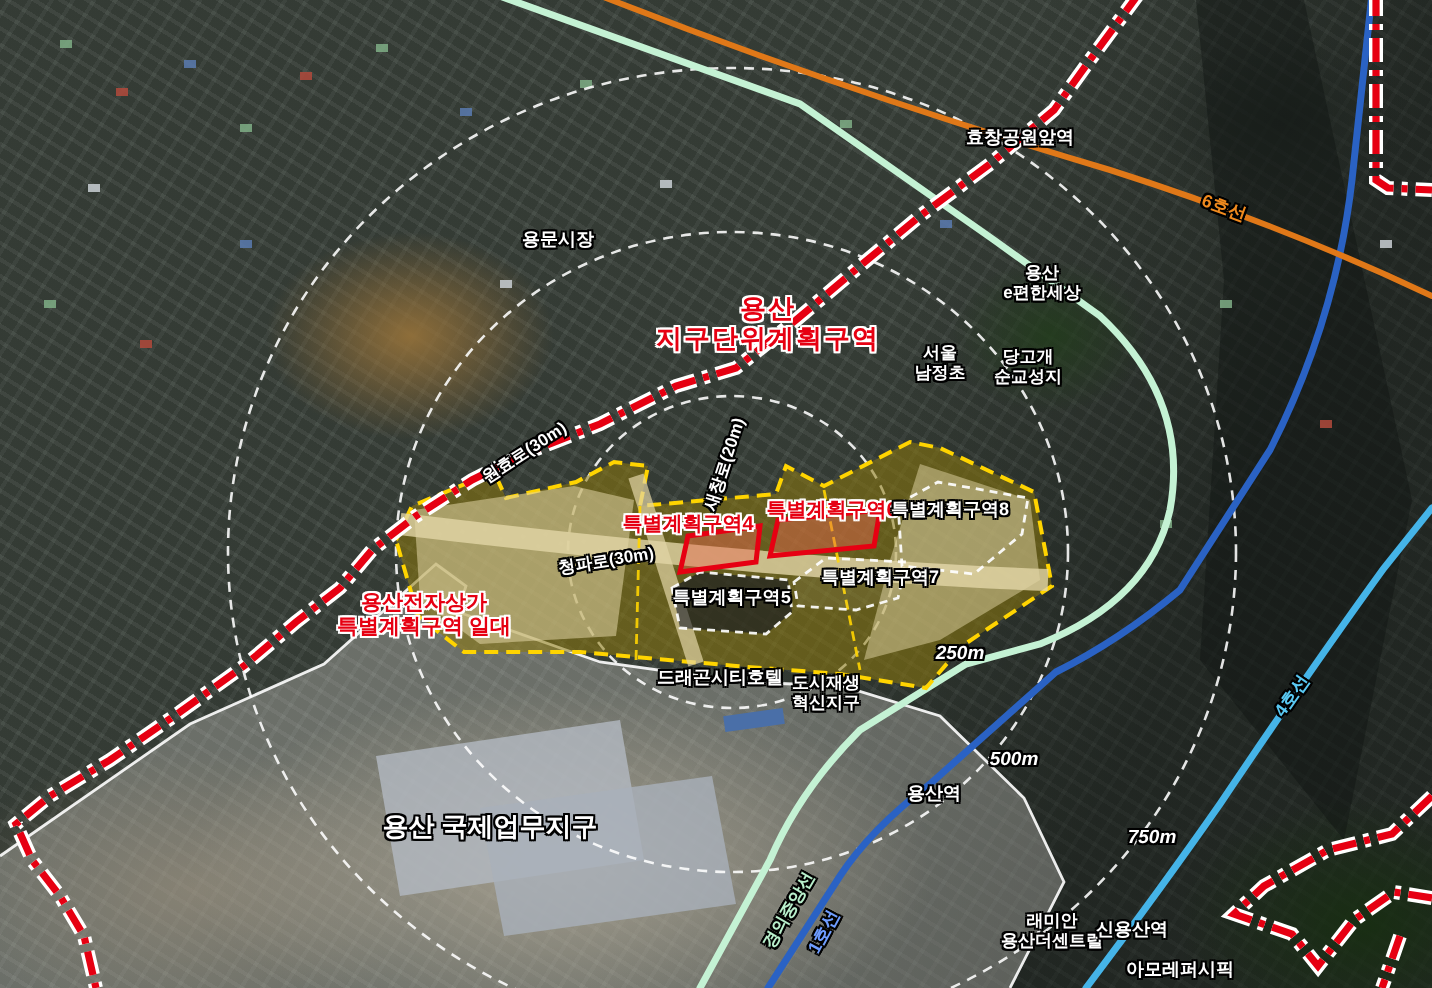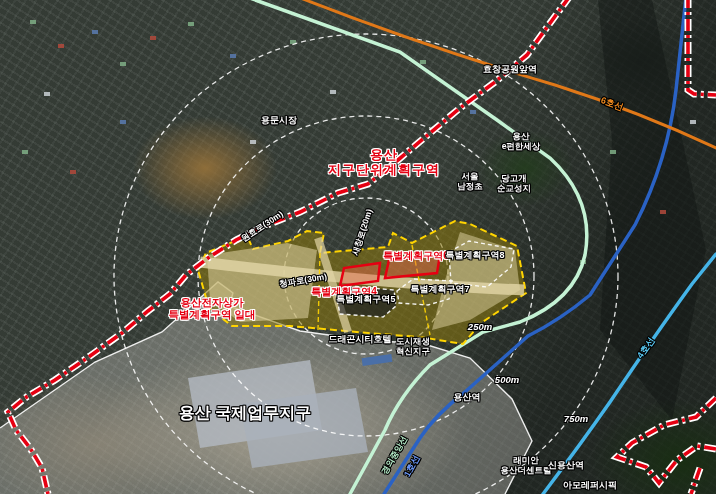--- a/index.html
+++ b/index.html
@@ -112,21 +112,21 @@
 
   <div class="lbl red big" style="left:384px;top:162px;">
     <div>용산</div>
     <div>지구단위계획구역</div>
   </div>
   <div class="lbl red mid" style="left:212px;top:308px;">
     <div>용산전자상가</div>
     <div>특별계획구역 일대</div>
   </div>
 
-  <div class="lbl red zone" style="left:344px;top:263px;margin-top:29px;">특별계획구역4</div>
+  <div class="lbl red zone" style="left:344px;top:263px;">특별계획구역4</div>
   <div class="lbl red zone" style="left:416px;top:256px;">특별계획구역6</div>
   <div class="lbl" style="left:366px;top:300px;font-family:Liberation Mono, monospace;">특별계획구역5</div>
   <div class="lbl" style="left:428px;top:289px;padding-left:24px;">특별계획구역7</div>
   <div class="lbl" style="left:475px;top:255px;">특별계획구역8</div>
 
   <div class="lbl" style="left:279px;top:120px;">용문시장</div>
   <div class="lbl" style="left:510px;top:69px;">효창공원앞역</div>
   <div class="lbl small" style="left:521px;top:141px;">
     <div>용산</div>
     <div>e편한세상</div>
@@ -137,21 +137,21 @@
   </div>
   <div class="lbl small" style="left:514px;top:183px;">
     <div>당고개</div>
     <div>순교성지</div>
   </div>
   <div class="lbl" style="left:360px;top:339px;">드래곤시티호텔</div>
   <div class="lbl small" style="left:413px;top:346px;text-align:right;">
     <div>도시재생</div>
     <div>혁신지구</div>
   </div>
-  <div class="lbl" style="left:245px;top:413px;font-size:16px;">용산 국제업무지구</div>
+  <div class="lbl" style="left:245px;top:413px;font-size:13px;">용산 국제업무지구</div>
   <div class="lbl" style="left:467px;top:397px;">용산역</div>
   <div class="lbl small" style="left:526px;top:465px;">
     <div>래미안</div>
     <div>용산더센트럴</div>
   </div>
   <div class="lbl" style="left:566px;top:465px;">신용산역</div>
   <div class="lbl" style="left:590px;top:485px;">아모레퍼시픽</div>
 
   <div class="lbl small" style="left:262px;top:226px;transform:translate(-50%,-50%) rotate(-33deg);">원효로(30m)</div>
   <div class="lbl small" style="left:362px;top:232px;transform:translate(-50%,-50%) rotate(-72deg);">새창로(20m)</div>

